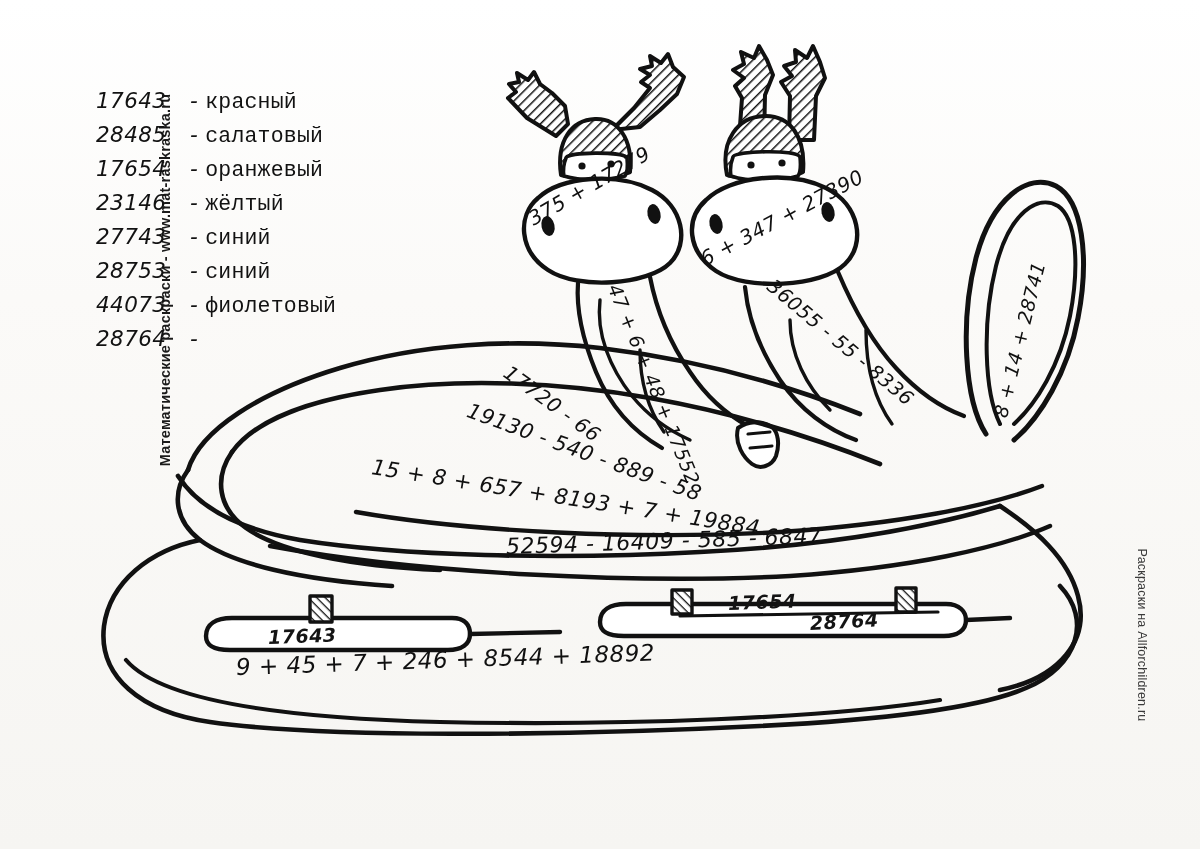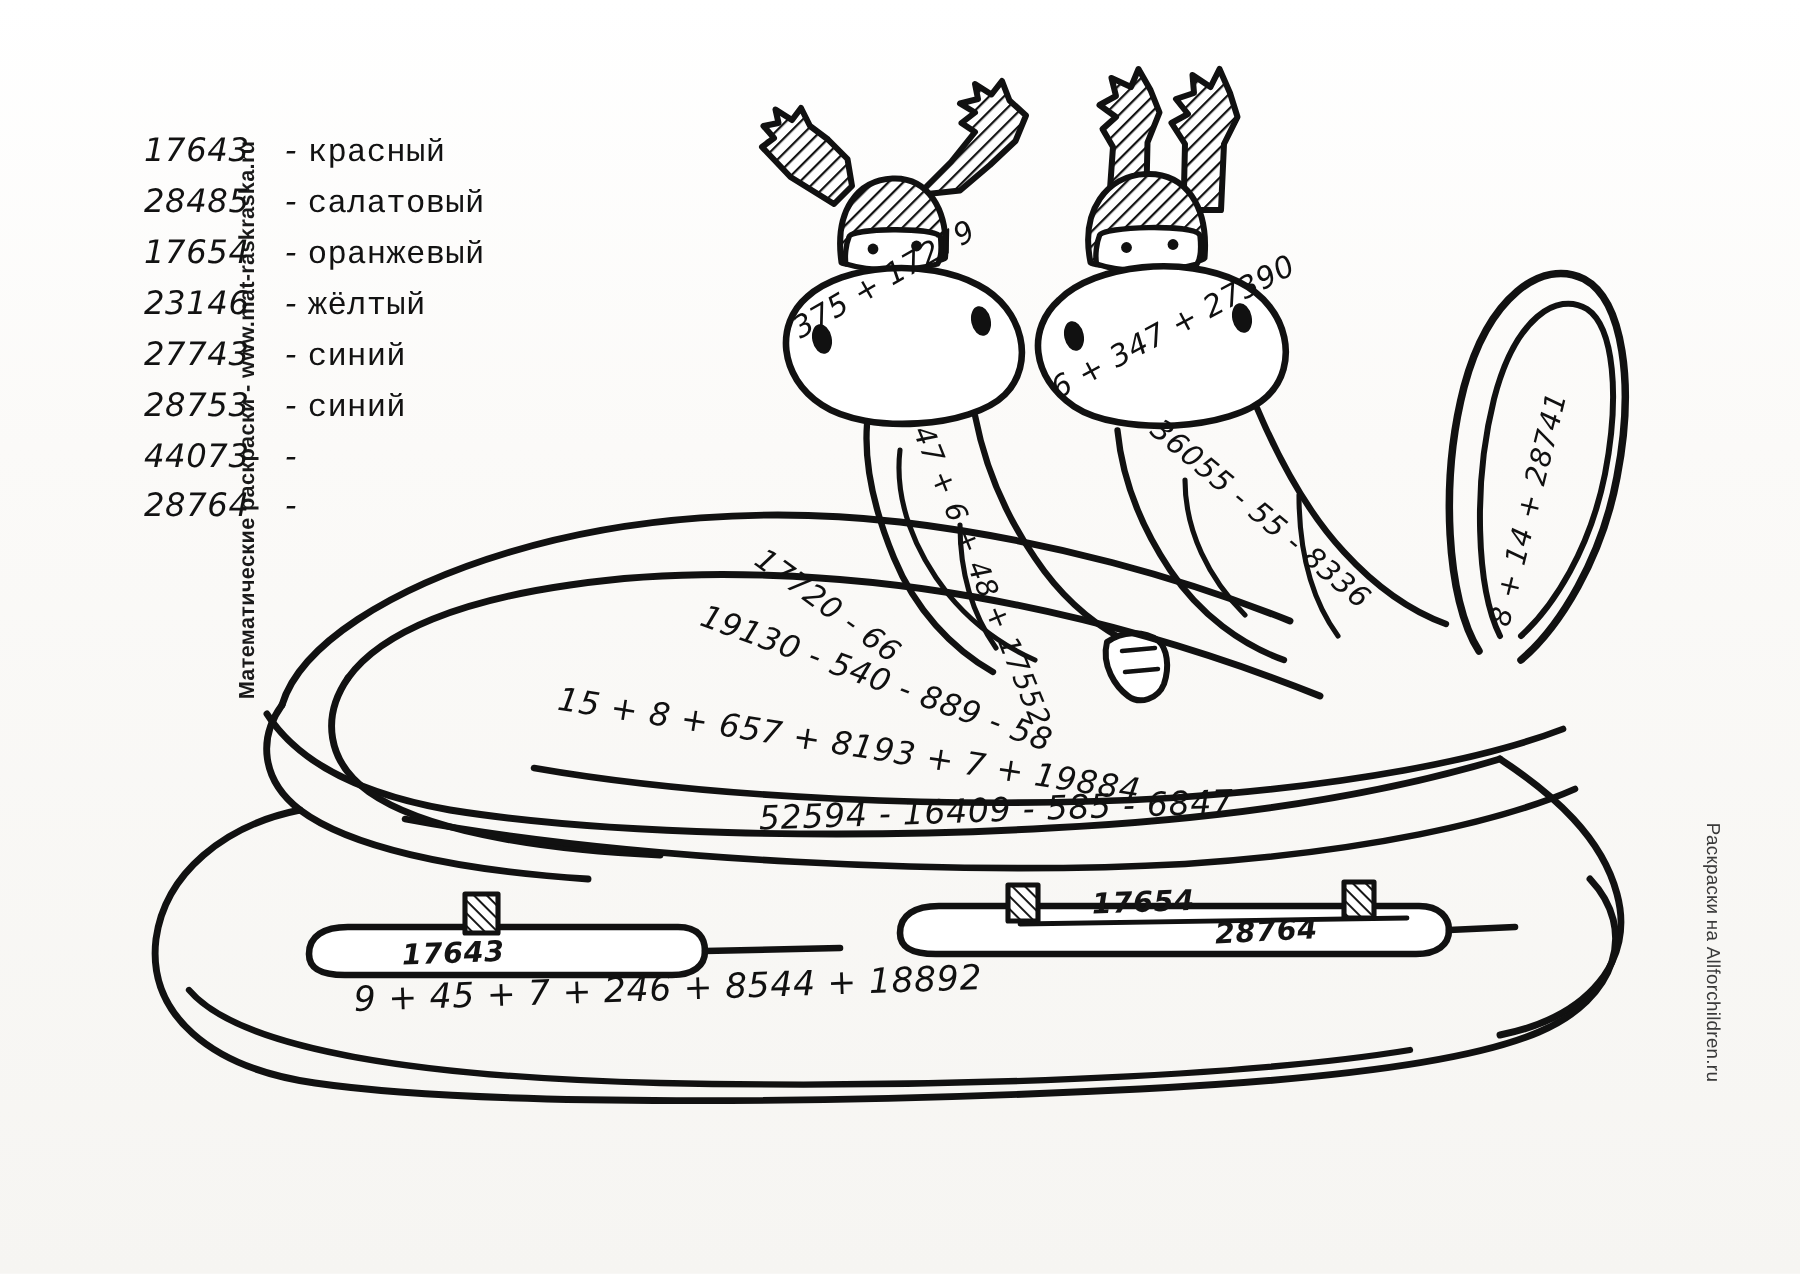--- a/index.html
+++ b/index.html
@@ -128,20 +128,21 @@
       <span class="legend-name">синий</span>
     </div>
     <div class="legend-row">
       <span class="legend-code">28753</span>
       <span class="legend-dash">-</span>
       <span class="legend-name">синий</span>
     </div>
     <div class="legend-row">
       <span class="legend-code">44073</span>
       <span class="legend-dash">-</span>
+      <span class="legend-name">фиолетовый</span>
     </div>
     <div class="legend-row">
       <span class="legend-code">28764</span>
       <span class="legend-dash">-</span>
     </div>
   </div>
 
   <svg id="art" viewBox="0 0 1200 849">
     <defs>
       <pattern id="hatch" width="7" height="7" patternTransform="rotate(45)" patternUnits="userSpaceOnUse">

